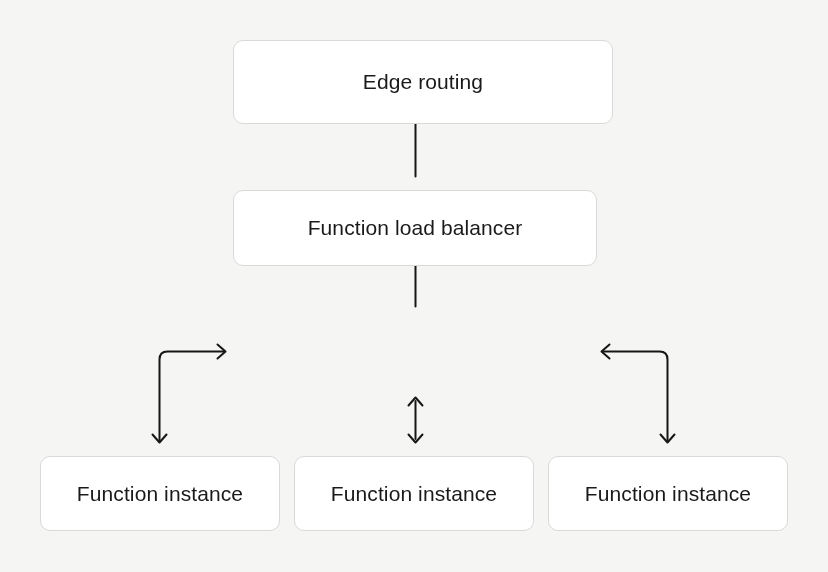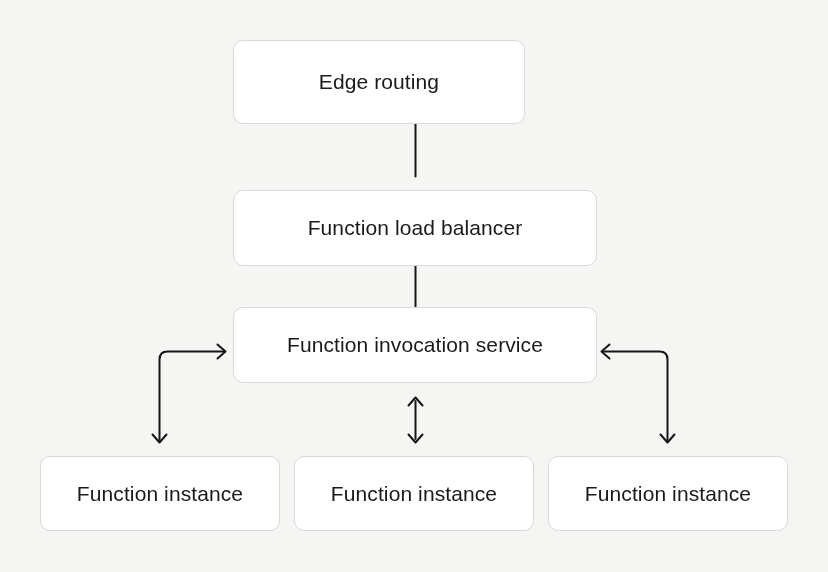--- a/index.html
+++ b/index.html
@@ -29,21 +29,21 @@
     justify-content:center;
     background:var(--node-fill);
     border:1px solid var(--node-border);
     border-radius:10px;
     font-size:21px;
     font-weight:400;
     color:var(--text);
     letter-spacing:0.1px;
     white-space:nowrap;
   }
-  .n1{left:233px;top:40px;width:292px;height:84px;text-align:center;}
+  .n1{left:233px;top:40px;width:380px;height:84px;text-align:center;}
   .n2{left:233px;top:177px;width:364px;height:76px;margin-top:13px;}
   .n3{left:233px;top:307px;width:364px;height:76px;}
   .n4{left:40px;top:456px;width:240px;height:75px;}
   .n5{left:294px;top:456px;width:240px;height:75px;}
   .n6{left:548px;top:456px;width:240px;height:75px;}
   .connectors{
     position:absolute;
     left:0;top:0;
     width:828px;height:572px;
     pointer-events:none;
@@ -74,23 +74,20 @@
       <path d="M 660.5 434.5 L 667.5 442.5 L 674.5 434.5"></path>
     </g>
   </svg>
 
   <div class="node n1">
     <span>Edge routing</span>
   </div>
   <div class="node n2">
     <span>Function load balancer</span>
   </div>
-  <div class="node n3">
-    <span>Function invocation service</span>
-  </div>
   <div class="node n4">
     <span>Function instance</span>
   </div>
   <div class="node n5">
     <span>Function instance</span>
   </div>
   <div class="node n6">
     <span>Function instance</span>
   </div>
 

